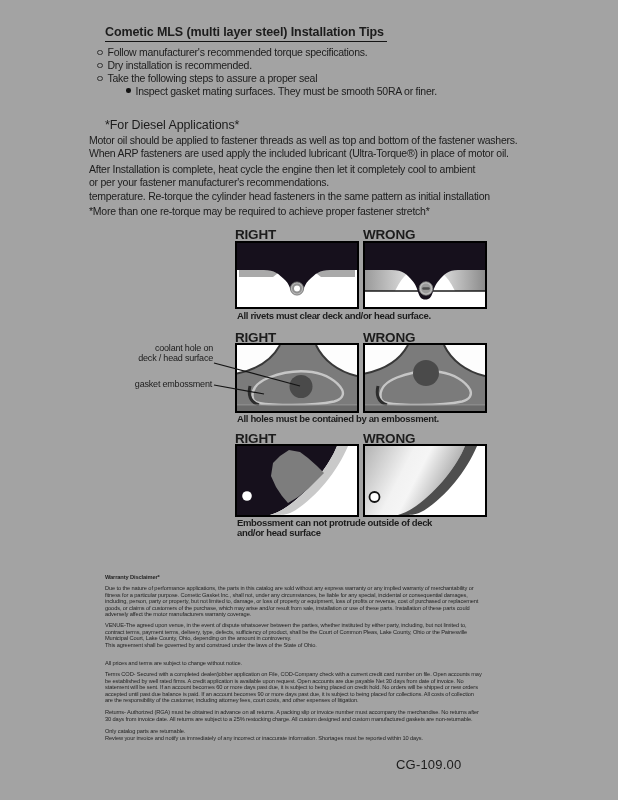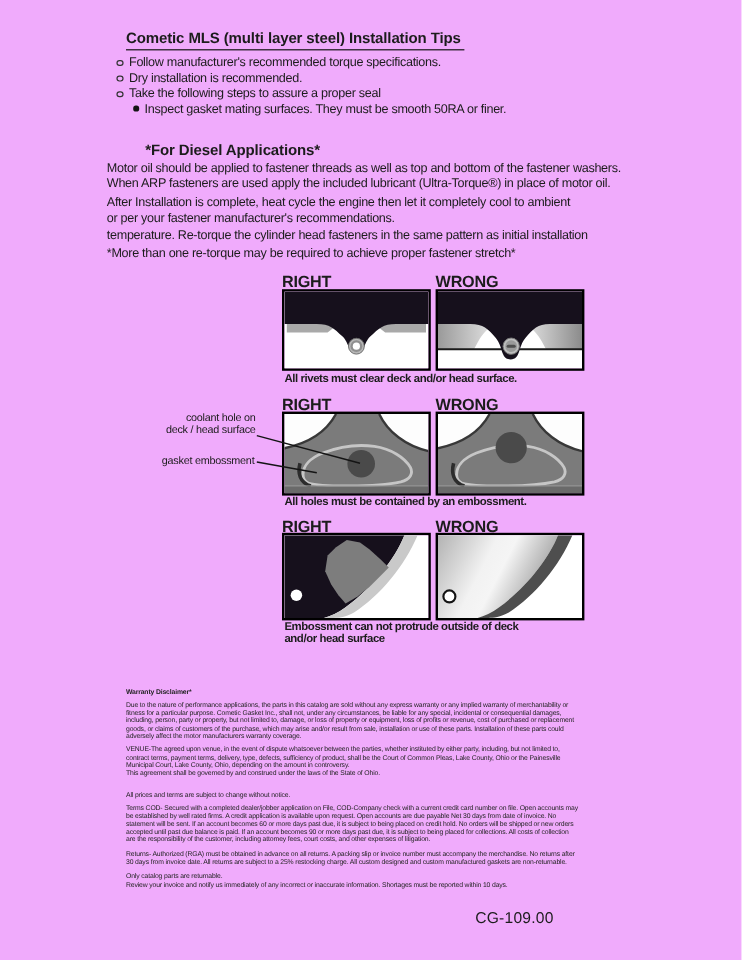--- a/index.html
+++ b/index.html
@@ -1,25 +1,25 @@
 <!DOCTYPE html>
 <html><head>
 <meta charset="utf-8">
 <style>
   html,body{margin:0;padding:0;background:#fff;}
-  .doc{position:relative;width:618px;height:800px;background:#f0abfc;
+  .doc{position:relative;width:618px;height:800px;background:#a3a3a3;
        font-family:"Liberation Sans",sans-serif;color:#1c1c1c;overflow:hidden;}
   .abs{position:absolute;}
   .title{left:105px;top:25px;font-size:12.5px;font-weight:bold;letter-spacing:-0.1px;
          border-bottom:1.6px solid #141414;padding:0 3px 1.5px 0;white-space:nowrap;}
   .tip{left:97px;font-size:10.5px;letter-spacing:-0.25px;display:flex;align-items:flex-start;gap:5px;white-space:nowrap;}
-  .tip.sub{left:111px;}
+  .tip.sub{left:126px;}
   .odot{width:3.5px;height:3.5px;border:1px solid #333;border-radius:50%;margin-top:3.5px;flex:none;}
   .fdot{width:4.5px;height:4.5px;background:#141414;border-radius:50%;margin-top:3px;flex:none;}
-  .h2{left:121px;font-size:12.5px;font-weight:bold;letter-spacing:-0.1px;white-space:nowrap;}
+  .h2{left:105px;font-size:12.5px;font-weight:normal;letter-spacing:-0.1px;white-space:nowrap;}
   .para{left:89px;font-size:10.5px;letter-spacing:-0.25px;line-height:13.4px;white-space:nowrap;}
   .dlabel{width:124px;text-align:left;font-weight:bold;font-size:13.5px;letter-spacing:-0.2px;white-space:nowrap;}
   .dbox{border:2px solid #000;line-height:0;}
   .dbox svg{display:block;}
   .cap{font-size:9.5px;font-weight:bold;letter-spacing:-0.35px;line-height:9.6px;white-space:nowrap;}
   .callout{font-size:9px;letter-spacing:-0.2px;line-height:9.6px;text-align:right;white-space:nowrap;}
   .legal{left:105px;font-size:5.7px;letter-spacing:-0.12px;line-height:6.5px;color:#242424;white-space:nowrap;}
   .legal-h{font-weight:bold;}
   .pcode{font-size:13px;letter-spacing:0.2px;white-space:nowrap;}
   .leader{left:0;top:0;pointer-events:none;}

